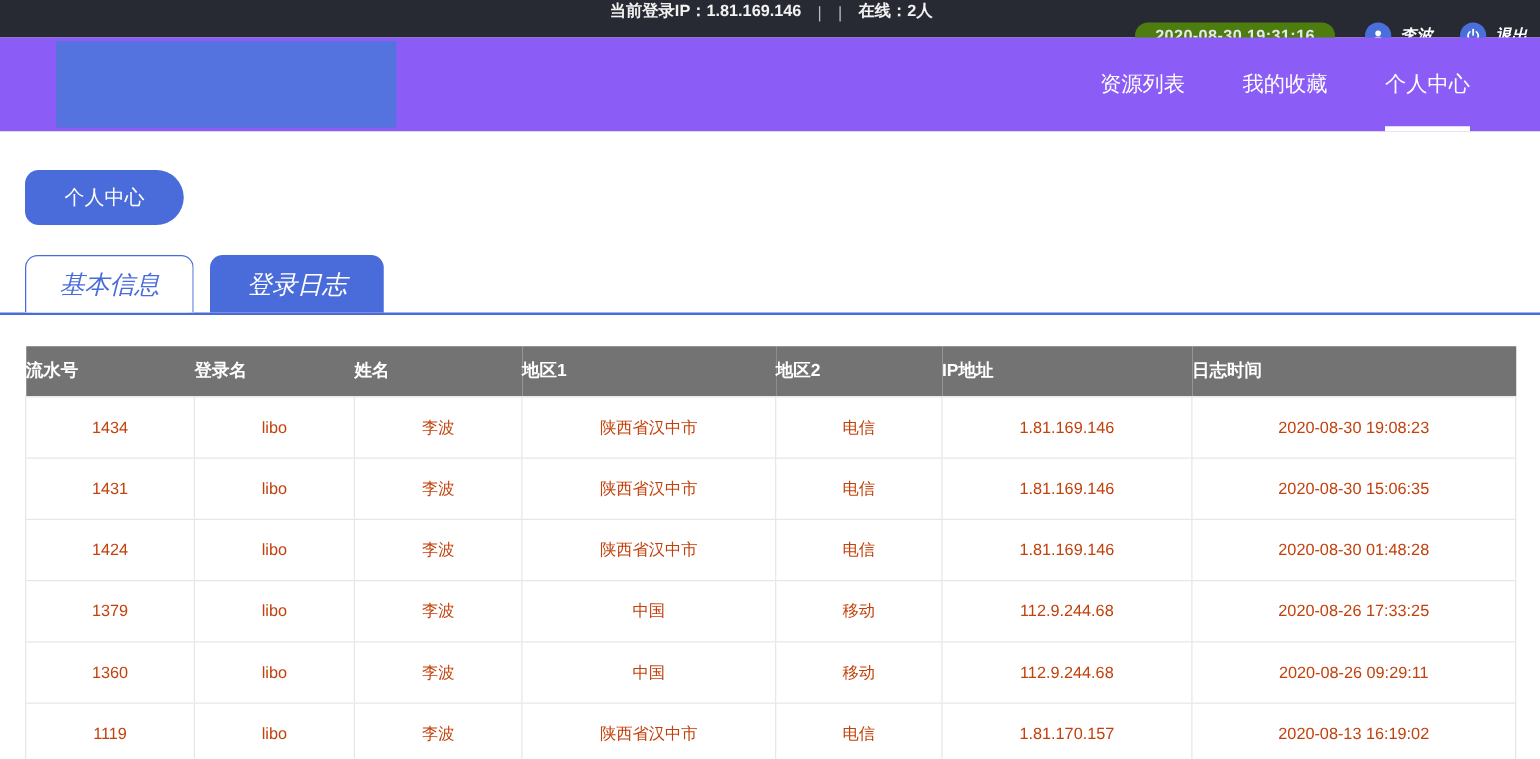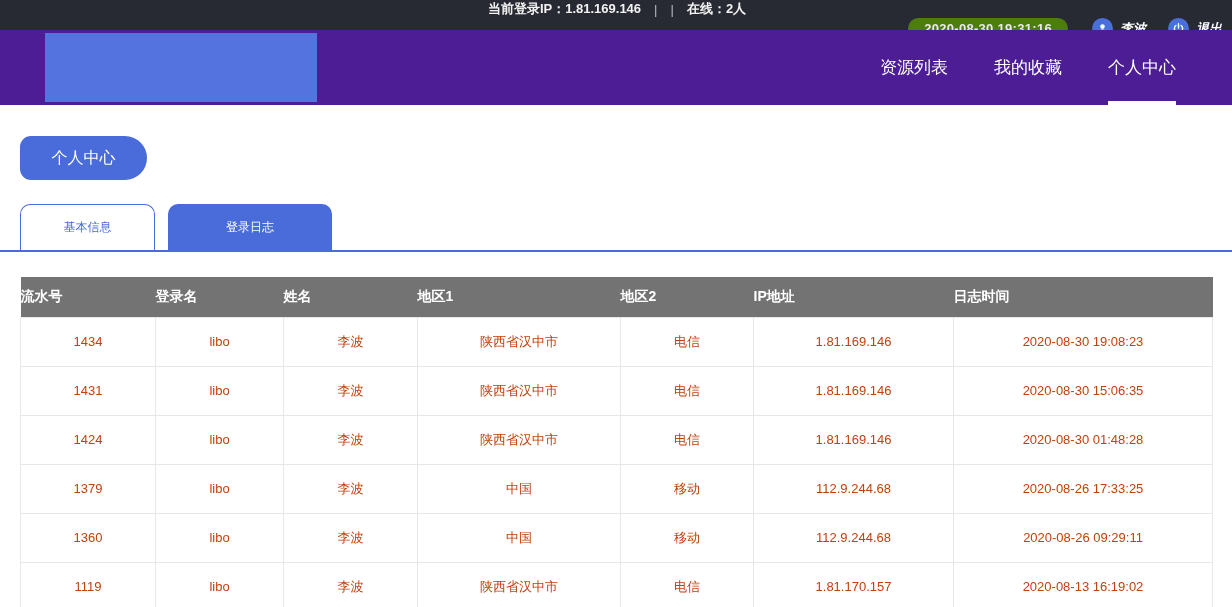--- a/index.html
+++ b/index.html
@@ -16,44 +16,44 @@
     color:#e8e8ea; letter-spacing:.3px; }
   .circle-ic { width:21px; height:21px; border-radius:50%; background:#4a6fdb;
     display:inline-flex; align-items:center; justify-content:center; flex:0 0 auto; }
   .circle-ic svg { width:13px; height:13px; display:block; }
   .user-wrap,.logout-wrap { display:flex; align-items:center; gap:7px; cursor:pointer; }
   .user-wrap { margin-left:24px; }
   .logout-wrap { margin-left:22px;text-decoration:underline; }
   .italic-label { font-style:italic; font-weight:bold; color:#fff; }
 
   
-  .mainbar { position:relative; height:75px; background:#4c1d95; }
+  .mainbar { position:relative; height:75px; background:#8b5cf6; }
   .logo-box { position:absolute; left:45px; top:3px; width:272px; height:69px;
     background:#5573de; }
   .nav { position:absolute; right:56px; top:0; height:100%; display:flex;
     align-items:center; gap:46px; }
   .nav-item { position:relative; color:#fff; font-size:17px; height:100%;
     display:flex; align-items:center; cursor:pointer; }
   .nav-item .underline { display:none; }
   .nav-item.active .underline { display:block; position:absolute; left:0; right:0;
     bottom:0; height:4px; background:#fff; }
 
   
   .title-pill { margin:31px 0 0 20px; width:127px; height:44px; background:#4a6cdb;
     color:#fff; font-size:16px; display:flex; align-items:center; justify-content:center;
     border-radius:12px 24px 24px 12px; cursor:pointer; }
 
   
   .tabs { margin-top:24px; display:flex; align-items:flex-end; gap:13px;
     padding:0 20px; border-bottom:2px solid #4a6cdb; }
   .tab { height:46px; display:flex; align-items:center; justify-content:center;
-    font-size:12px; border-radius:10px 10px 0 0; cursor:pointer; }
+    font-size:20px; border-radius:10px 10px 0 0; cursor:pointer;font-style:italic; }
   .tab.plain { width:135px; background:#fff; color:#4a6cdb; border:1px solid #4a6cdb;
     border-bottom:none; }
-  .tab.active { width:164px; background:#4a6cdb; color:#fff; }
+  .tab.active { width:139px; background:#4a6cdb; color:#fff; }
 
   
   .log-table { width:1192px; margin:25px 20px 0; border-collapse:collapse;
     table-layout:fixed; }
   .log-table th { background:#737373; color:#fff; font-size:14px; font-weight:bold;
     height:40px; text-align:left; }
   .log-table td { height:49px; text-align:center; font-size:13px; color:#c2410c;
     border:1px solid #e7e7e7; background:#fff; }
 </style>
 </head>

